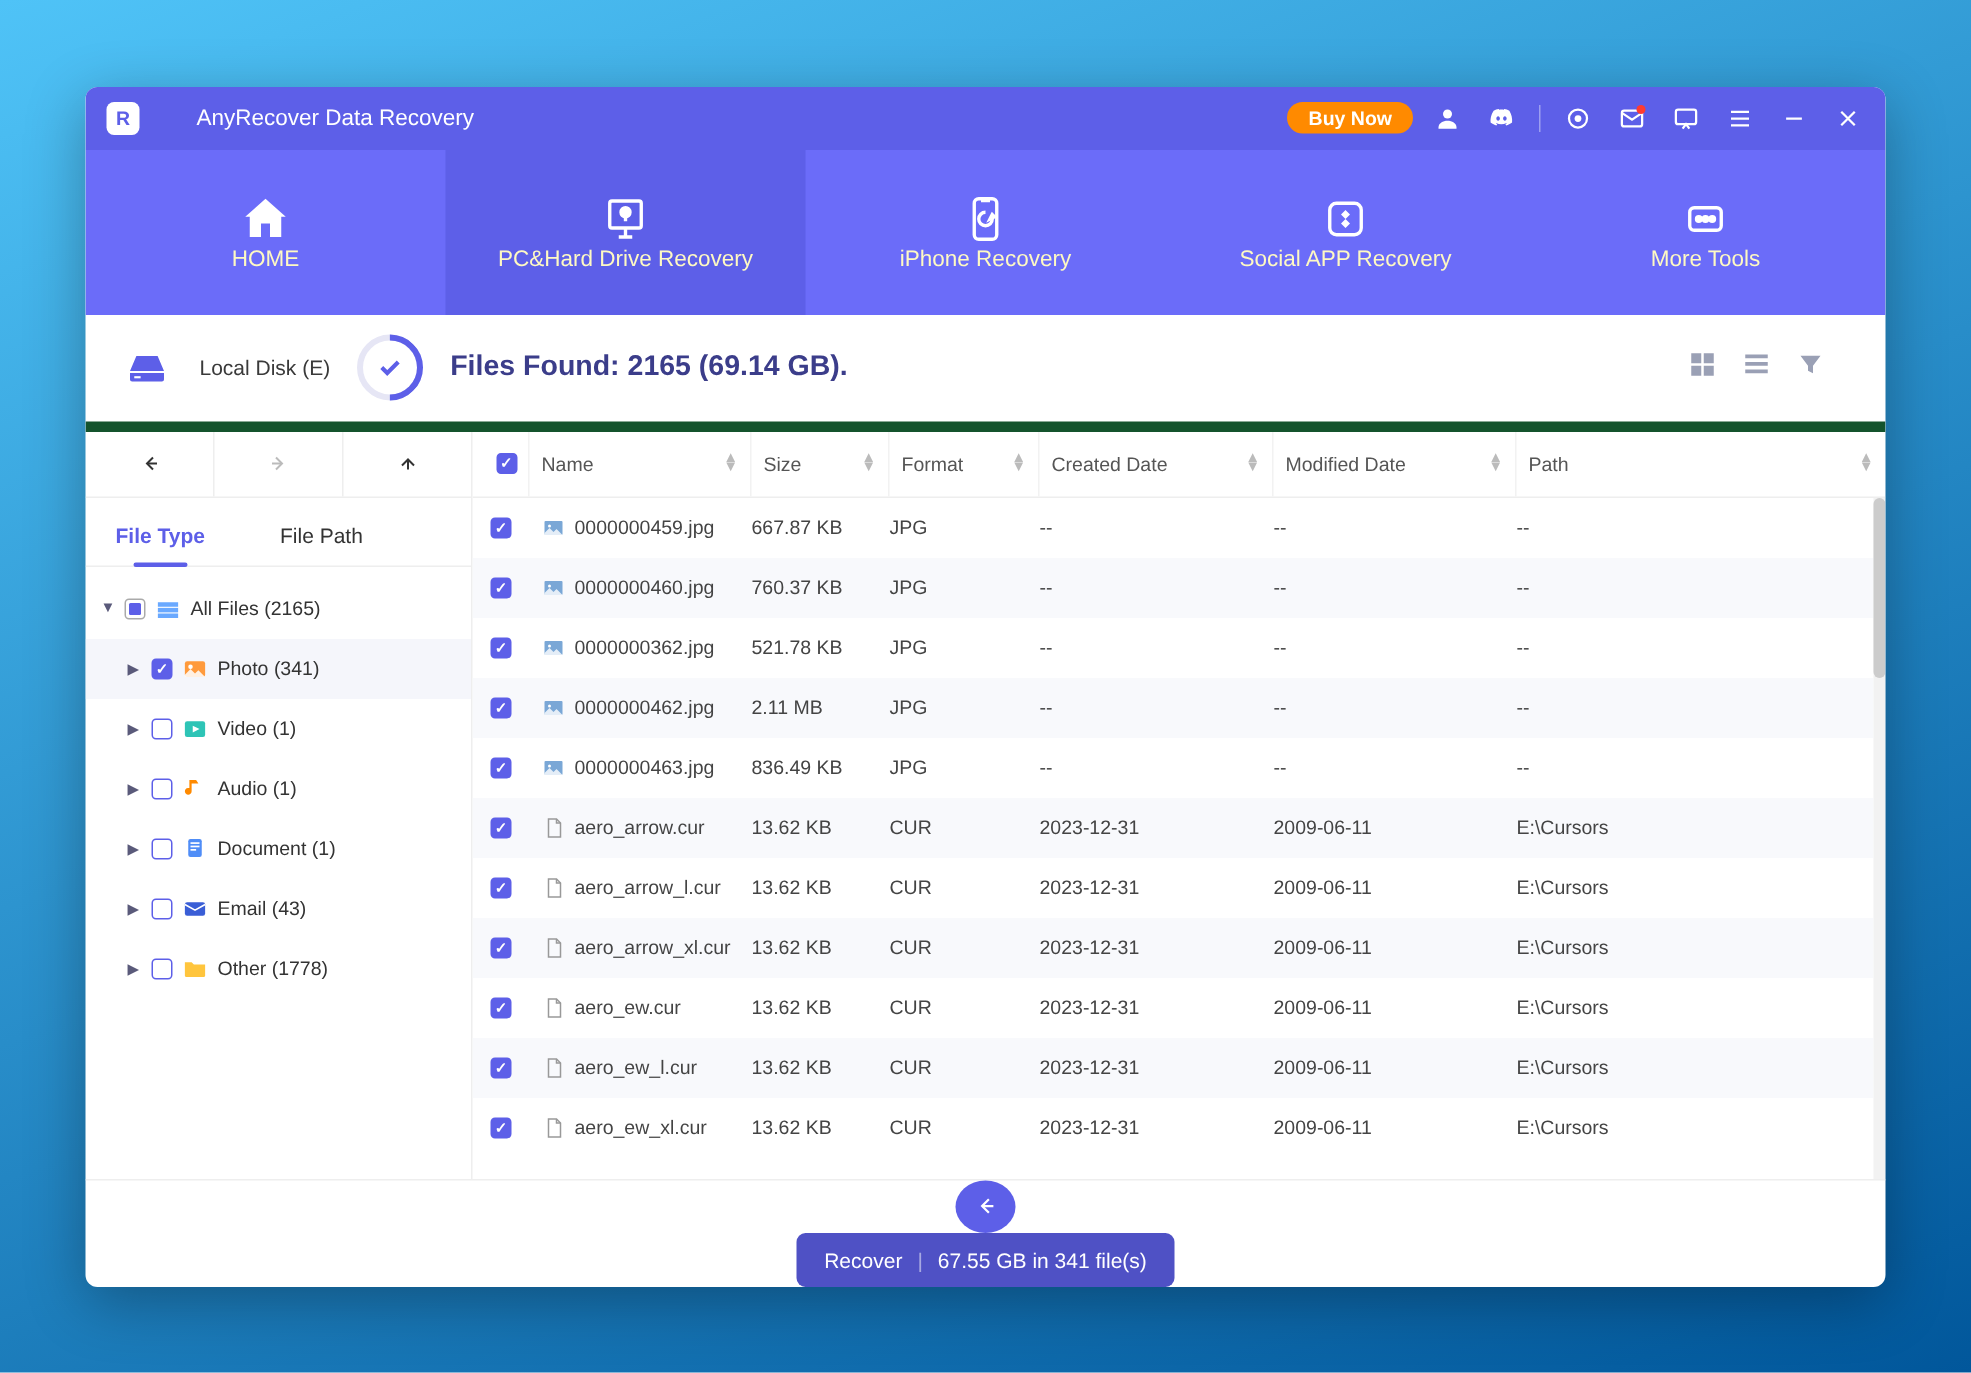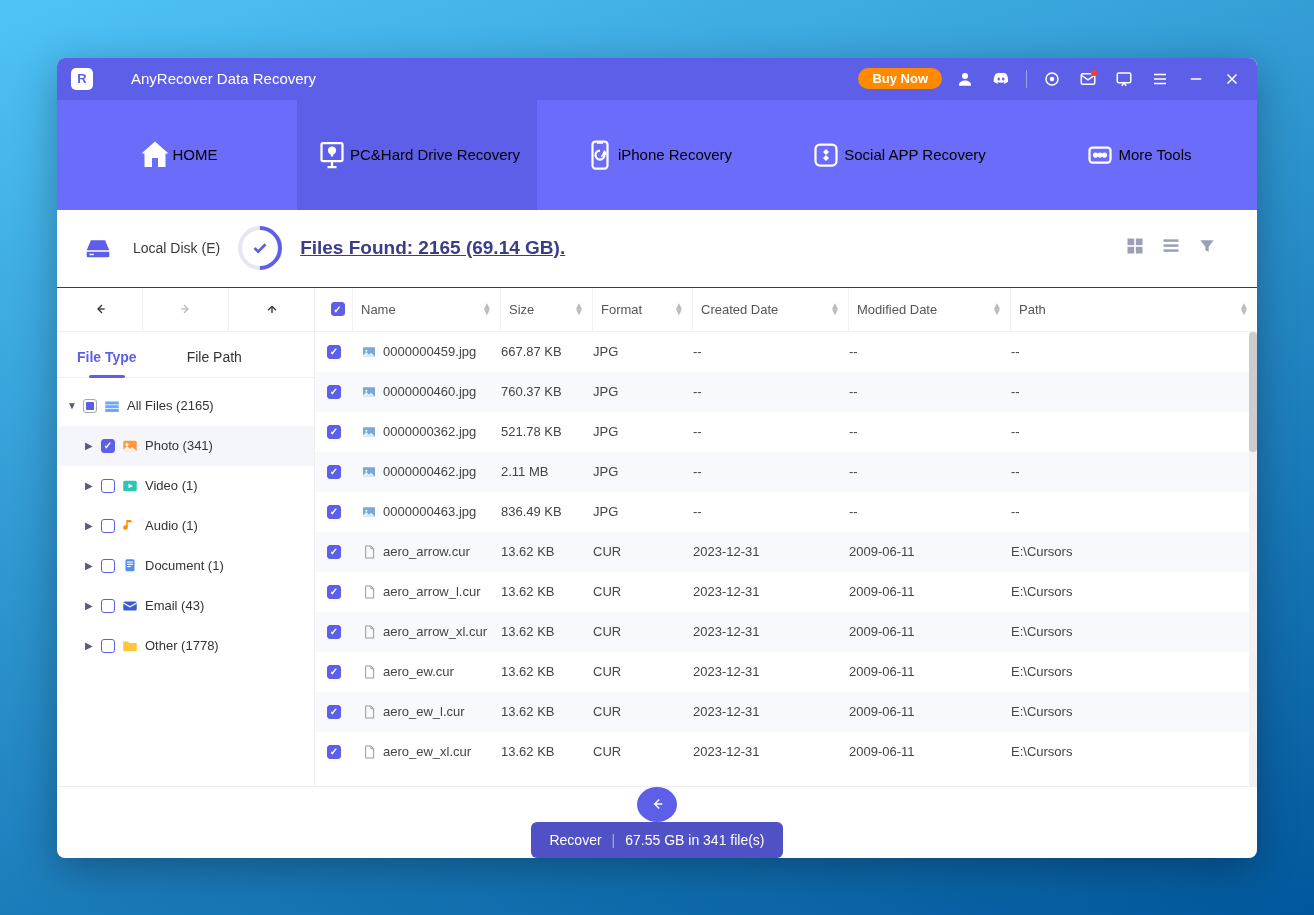--- a/index.html
+++ b/index.html
@@ -39,46 +39,46 @@
 .title-icons { display: flex; gap: 14px; align-items: center; }
 .tico { width: 22px; height: 22px; display: flex; align-items: center; justify-content: center; cursor: pointer; position: relative; }
 .tico svg { fill: #fff; width: 18px; height: 18px; }
 .tico .dot { position: absolute; top: 2px; right: 2px; width: 6px; height: 6px; background: #ff3b30; border-radius: 50%; }
 .divider-v { width: 1px; height: 18px; background: rgba(255,255,255,.4); }
 .tabbar {
   background: #6b6cf9;
   display: flex; height: 110px;
 }
 .tab {
-  flex: 1; display: flex; flex-direction: row; align-items: center; justify-content: center;
-  color: #000000; cursor: pointer; position: relative;
+  flex: 1; display: flex; flex-direction: column; align-items: center; justify-content: center;
+  color: #fef9c3; cursor: pointer; position: relative;
 }
 .tab.active { background: #5d5fe8; }
 .tab-icon { width: 36px; height: 36px; }
 .tab-label { font-size: 15px; }
 .statusbar {
   height: 78px; display: flex; align-items: center;
   padding: 0 24px; gap: 18px;
-  border-bottom: 1px solid #14532d;
+  border-bottom: 7px solid #14532d;
 }
 .disk-ico svg { width: 34px; height: 34px; }
 .disk-label { font-size: 14px; color: #3a3a3a; }
 .prog-circle {
   width: 44px; height: 44px; border-radius: 50%;
   border: 4px solid #e6e6f5;
   display: flex; align-items: center; justify-content: center;
   position: relative;
 }
 .prog-circle::before {
   content: ""; position: absolute; inset: -4px; border-radius: 50%;
   border: 4px solid transparent; border-top-color: #5d5fe8; border-right-color: #5d5fe8;
   transform: rotate(45deg);
 }
 .prog-circle svg { width: 22px; height: 22px; }
-.found-text { font-size: 19px; font-weight: 600; color: #3b3d8a; text-decoration: underline; }
+.found-text { font-size: 19px; font-weight: 600; color: #3b3d8a; }
 .status-spacer { flex: 1; }
 .view-toggles { display: flex; gap: 16px; align-items: center; margin-right: 16px; }
 .view-toggles .vt { cursor: pointer; }
 .view-toggles svg { width: 20px; height: 20px; fill: #9aa0b5; }
 .search-box {
   width: 220px; height: 34px; border: 1px solid #ddd; border-radius: 17px;
   display: flex; align-items: center; padding: 0 36px 0 12px; position: relative;
 }
 .search-box input { border: none; outline: none; width: 100%; font-size: 12px; color: #555; background: transparent; }
 .search-box .sico { position: absolute; right: 10px; }

